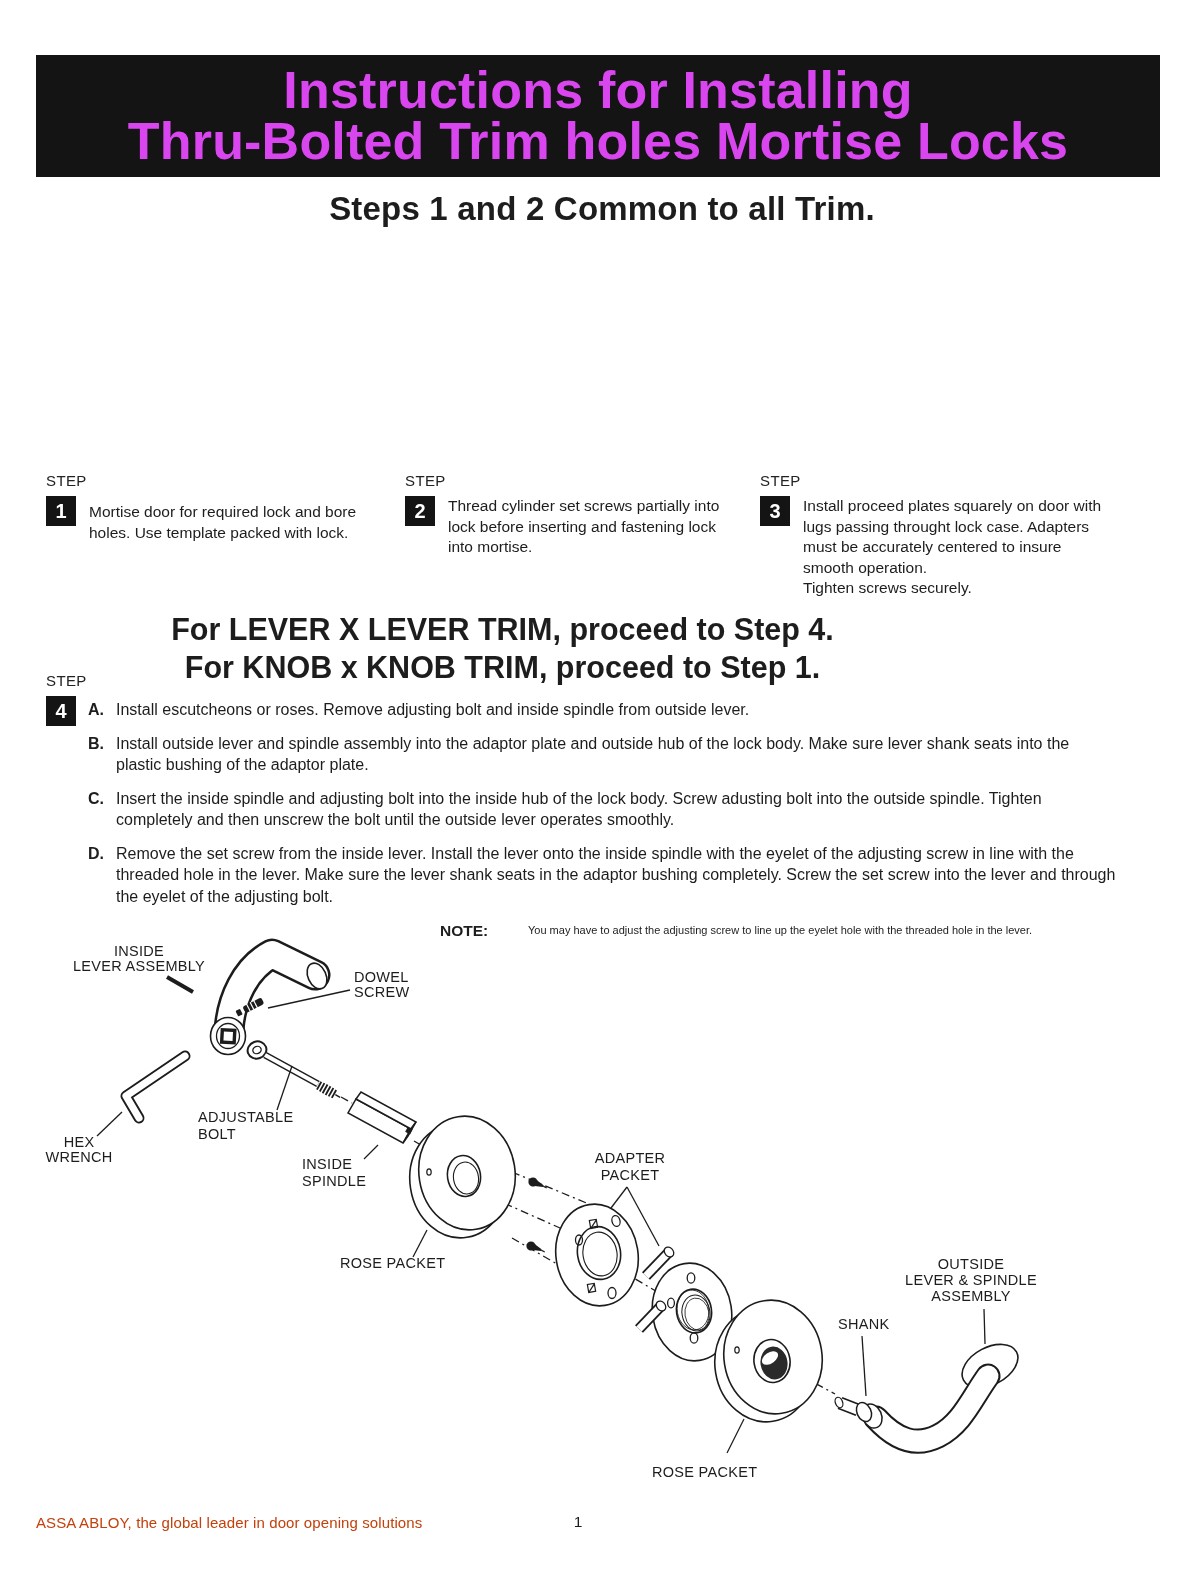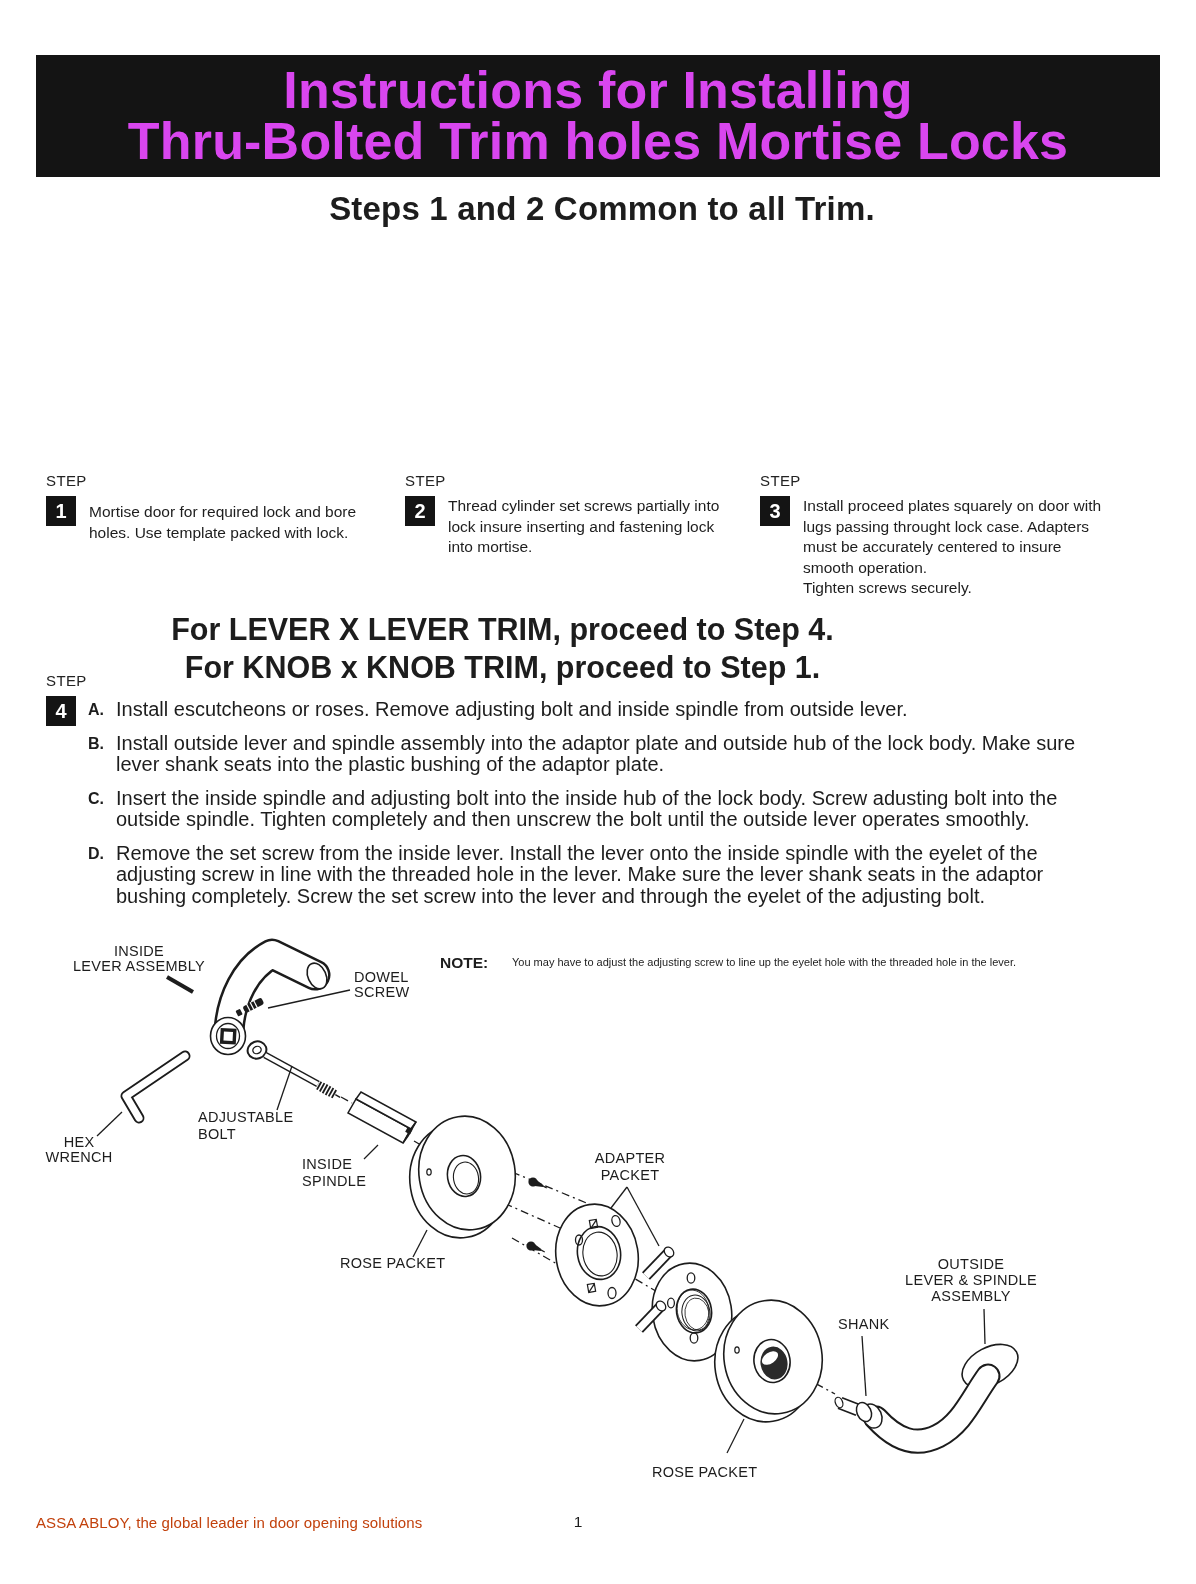--- a/index.html
+++ b/index.html
@@ -32,23 +32,23 @@
     font-size:30.5px;font-weight:700;line-height:38px;
   }
   .step4-label{position:absolute;left:46px;top:672px;font-size:15px;letter-spacing:0.4px;color:#222;}
   .step4-box{
     position:absolute;left:46px;top:696px;width:30px;height:30px;background:#141414;color:#fff;
     font-weight:700;font-size:20px;display:flex;align-items:center;justify-content:center;
   }
   .items{position:absolute;left:88px;top:699px;width:1028px;}
   .item{display:flex;margin-bottom:12px;}
   .item-letter{flex:0 0 28px;font-weight:700;font-size:16px;line-height:21.5px;}
-  .item-text{flex:1;font-size:20px;line-height:21.5px;}
-  
-  .note{position:absolute;left:440px;top:952px;width:648px;display:flex;}
+  .item-text{flex:1;font-size:16px;line-height:21.5px;}
+  
+  .note{position:absolute;left:440px;top:920px;width:648px;display:flex;gap:16px;}
   .note-label{flex:0 0 72px;font-weight:700;font-size:15.5px;line-height:22px;}
   .note-text{flex:1;font-size:11px;line-height:20px;max-width:520px;}
   
   .diagram-svg{position:absolute;left:0;top:918px;width:1196px;height:572px;}
   .diagram-svg text{font-family:"Liberation Sans",sans-serif;font-size:14.5px;fill:#1d1d1d;letter-spacing:0.3px;}
   
   .footer-left{position:absolute;left:36px;top:1514px;font-size:15px;color:#c2410c;letter-spacing:0.1px;}
   .footer-page{position:absolute;left:556px;top:1513px;width:44px;text-align:center;font-size:15.5px;}
 </style>
 </head>
@@ -68,21 +68,21 @@
     <div class="step-row">
       <div class="step-num">1</div>
       <div class="step-text" style="width:272px;margin-top:6px;">Mortise door for required lock and bore holes. Use template packed with lock.</div>
     </div>
   </div>
 
   <div class="step-col" style="left:405px;width:326px;">
     <div class="step-label">STEP</div>
     <div class="step-row">
       <div class="step-num">2</div>
-      <div class="step-text" style="width:282px;">Thread cylinder set screws partially into lock insure inserting and fastening lock into mortise.</div>
+      <div class="step-text" style="width:282px;">Thread cylinder set screws partially into lock before inserting and fastening lock into mortise.</div>
     </div>
   </div>
 
   <div class="step-col" style="left:760px;width:350px;">
     <div class="step-label">STEP</div>
     <div class="step-row">
       <div class="step-num">3</div>
       <div class="step-text" style="width:302px;">Install proceed plates squarely on door with lugs passing throught lock case. Adapters must be accurately centered to insure smooth operation.
 Tighten screws securely.</div>
     </div>

